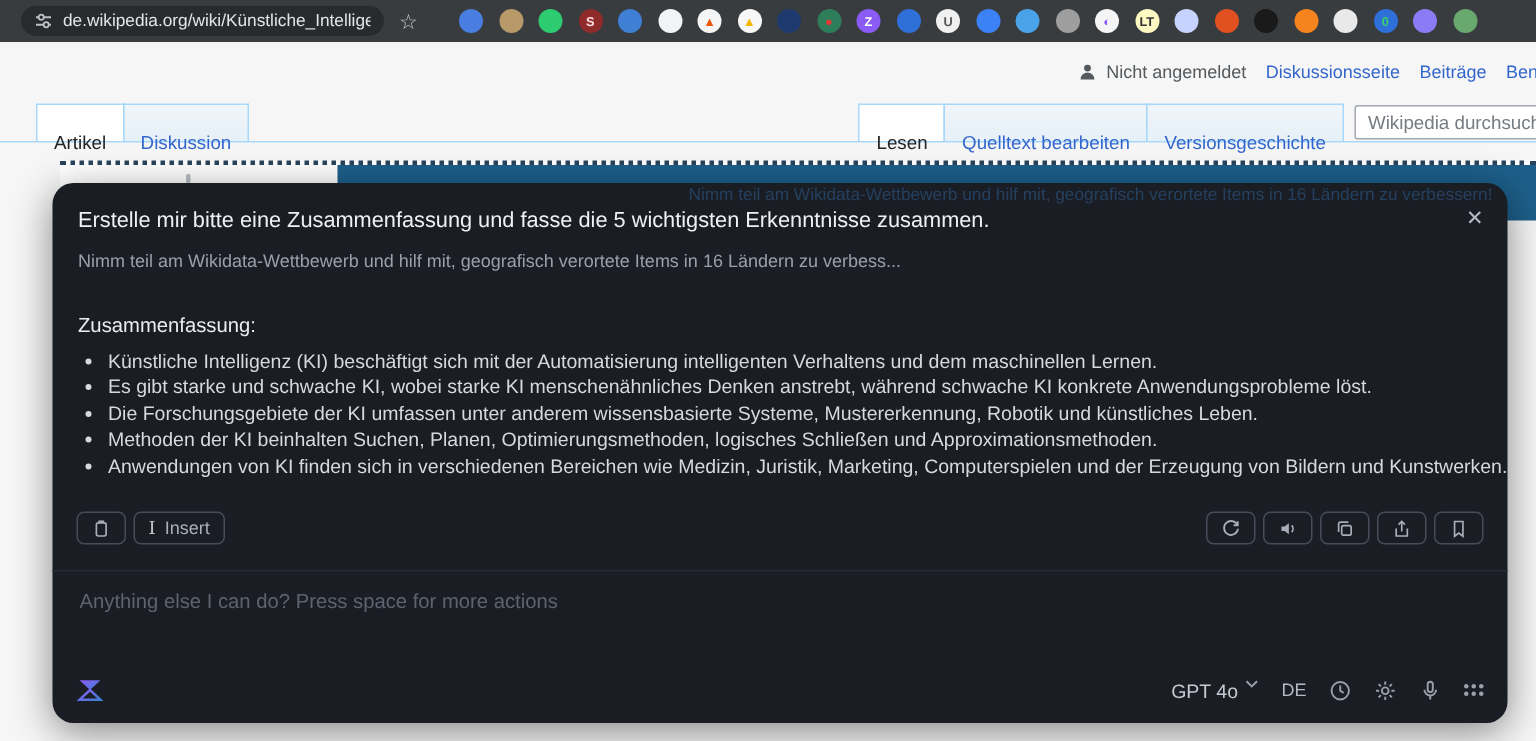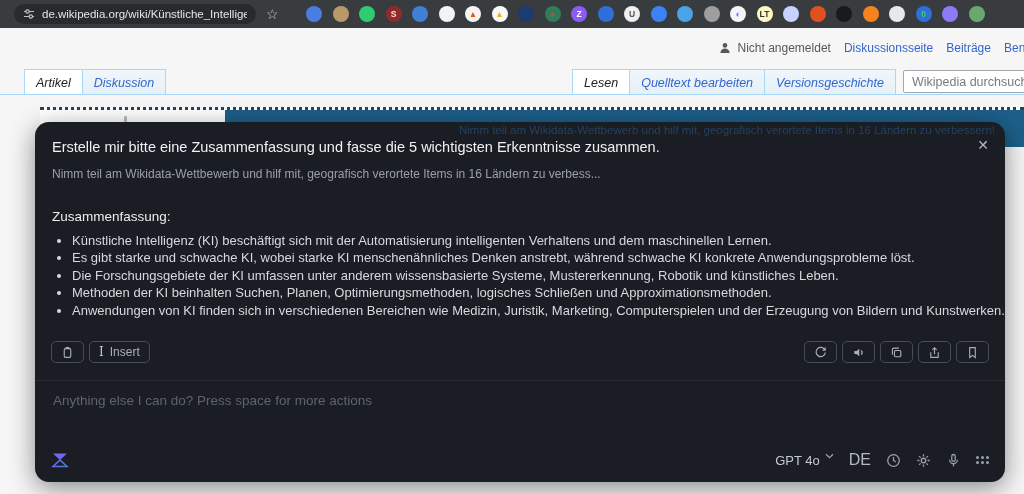--- a/index.html
+++ b/index.html
@@ -22,23 +22,23 @@
   .ext i{font-style:normal;line-height:1;}
   
   .wiki{position:absolute;top:28px;left:0;width:1024px;height:466px;background:#f6f6f6;}
   .personal-bar{position:absolute;top:13px;right:-8px;display:flex;gap:13px;align-items:center;
     font-size:12px;color:#54595d;white-space:nowrap;}
   .personal-bar a{color:#3366cc;text-decoration:none;}
   .person-ic{display:flex;margin-right:-6px;}
   .tab-line{position:absolute;top:66px;left:0;right:0;height:1px;background:#a7d7f9;}
   .tabs-left{position:absolute;left:24px;top:41px;display:flex;}
   .tabs-right{position:absolute;right:129px;top:41px;display:flex;align-items:center;}
-  .wtab{height:25px;line-height:26px;padding:0 11px;font-size:12.5px;white-space:nowrap;
+  .wtab{height:25px;line-height:26px;padding:12px 11px;font-size:12.5px;white-space:nowrap;
     border:1px solid #a7d7f9;border-bottom:none;background:linear-gradient(#f0f6fa,#e6f0f7);
-    color:#3366cc;margin-right:-1px;font-style:italic;}
+    color:#3366cc;margin-right:-1px;}
   .wtab.active{background:#fff;color:#222;}
   .wiki-search{position:absolute;left:903px;top:42px;width:132px;height:23px;border:1px solid #a2a9b1;
     border-radius:2px;background:#fff;font-size:12.5px;color:#444;padding:0 8px;outline:none;
     font-family:"Liberation Sans",sans-serif;}
   .wiki-search::placeholder{color:#757b81;}
   .banner-row{position:absolute;top:79px;left:40px;right:0;height:40px;border-top:3px dotted #28445c;background:#fff;}
   .banner-white{position:absolute;left:0;top:0;width:185px;height:100%;background:#fff;}
   .banner-white .dash{position:absolute;height:2px;background:#b9bec4;border-radius:1px;}
   .banner-blue{position:absolute;left:185px;right:0;top:0;height:100%;background:#1d5f8a;}
   
@@ -61,21 +61,21 @@
   .pbtn svg{display:block;}
   .ibeam{font-family:"DejaVu Serif",serif;font-size:12px;color:#c3c8cf;}
   .panel-divider{position:absolute;left:0;right:0;top:258px;height:1px;background:#262b34;}
   .chat-input{position:absolute;left:18px;top:266px;width:700px;height:24px;background:transparent;
     border:none;outline:none;font-size:13.5px;color:#cfd3d8;font-family:"Liberation Sans",sans-serif;}
   .chat-input::placeholder{color:#5d6470;}
   .bottom-bar{position:absolute;left:16px;right:16px;top:324px;height:28px;display:flex;
     align-items:center;justify-content:space-between;}
   .bb-right{display:flex;align-items:center;gap:15px;color:#9aa0aa;}
   .model-sel{display:flex;gap:5px;font-size:13px;color:#c5cad1;cursor:pointer;}
-  .lang-badge{font-size:16px;color:#b3b9c1;cursor:pointer;text-align:center;}
+  .lang-badge{font-size:12px;color:#b3b9c1;cursor:pointer;text-align:center;}
   .icon-btn{display:flex;align-items:center;cursor:pointer;color:#9aa0aa;}
   .dots{display:grid;grid-template-columns:repeat(3,3px);grid-auto-rows:3px;gap:2px;}
   .dots span{width:3px;height:3px;border-radius:50%;background:#9aa0aa;}
 </style>
 </head>
 <body>
 
 <div class="chrome-bar">
   <div class="url-pill">
     <span class="tune-ic">

